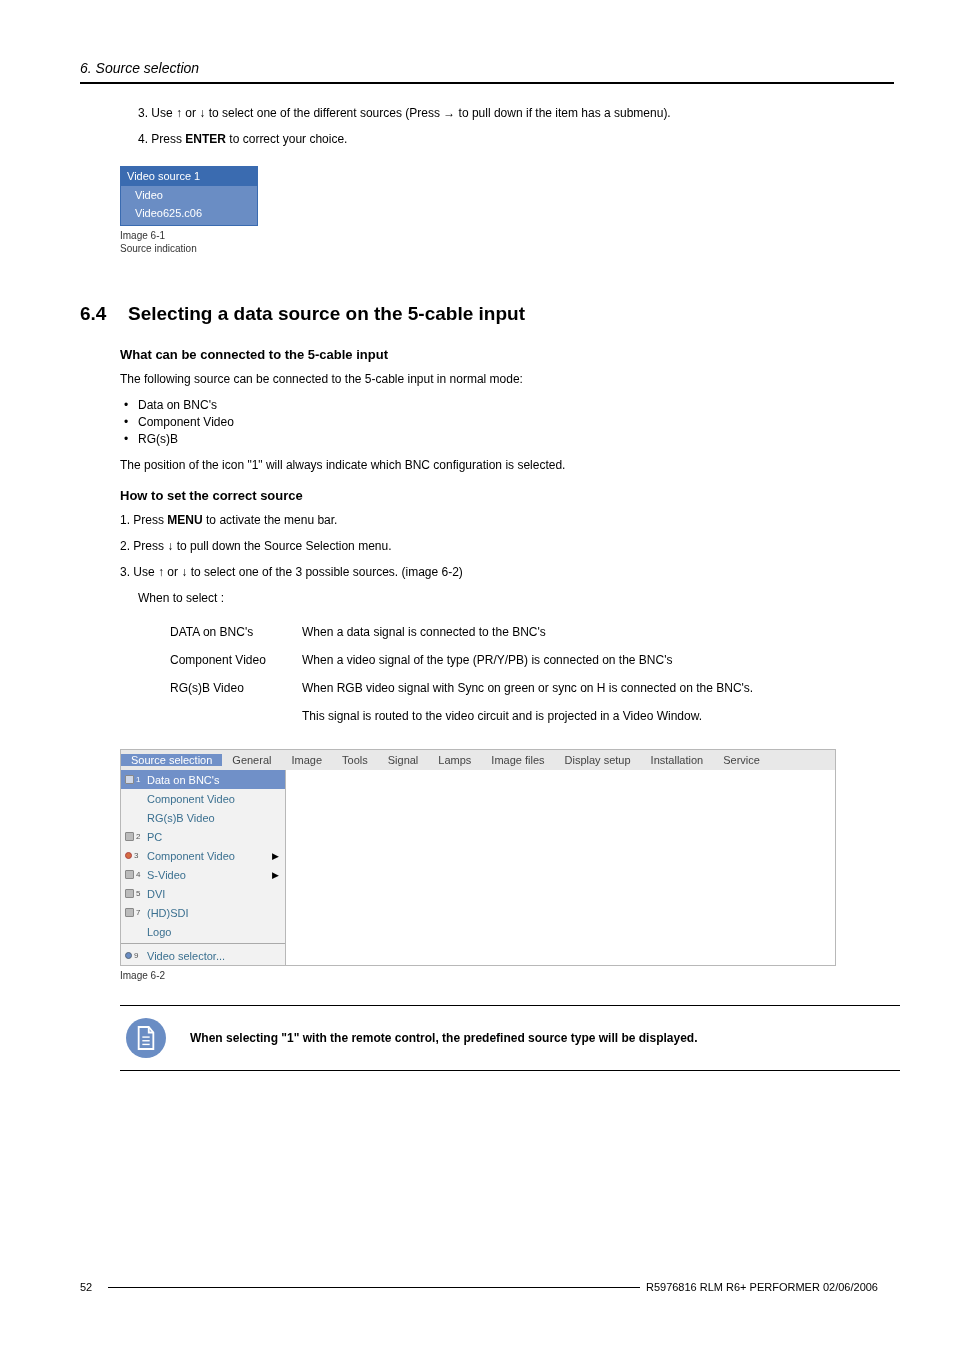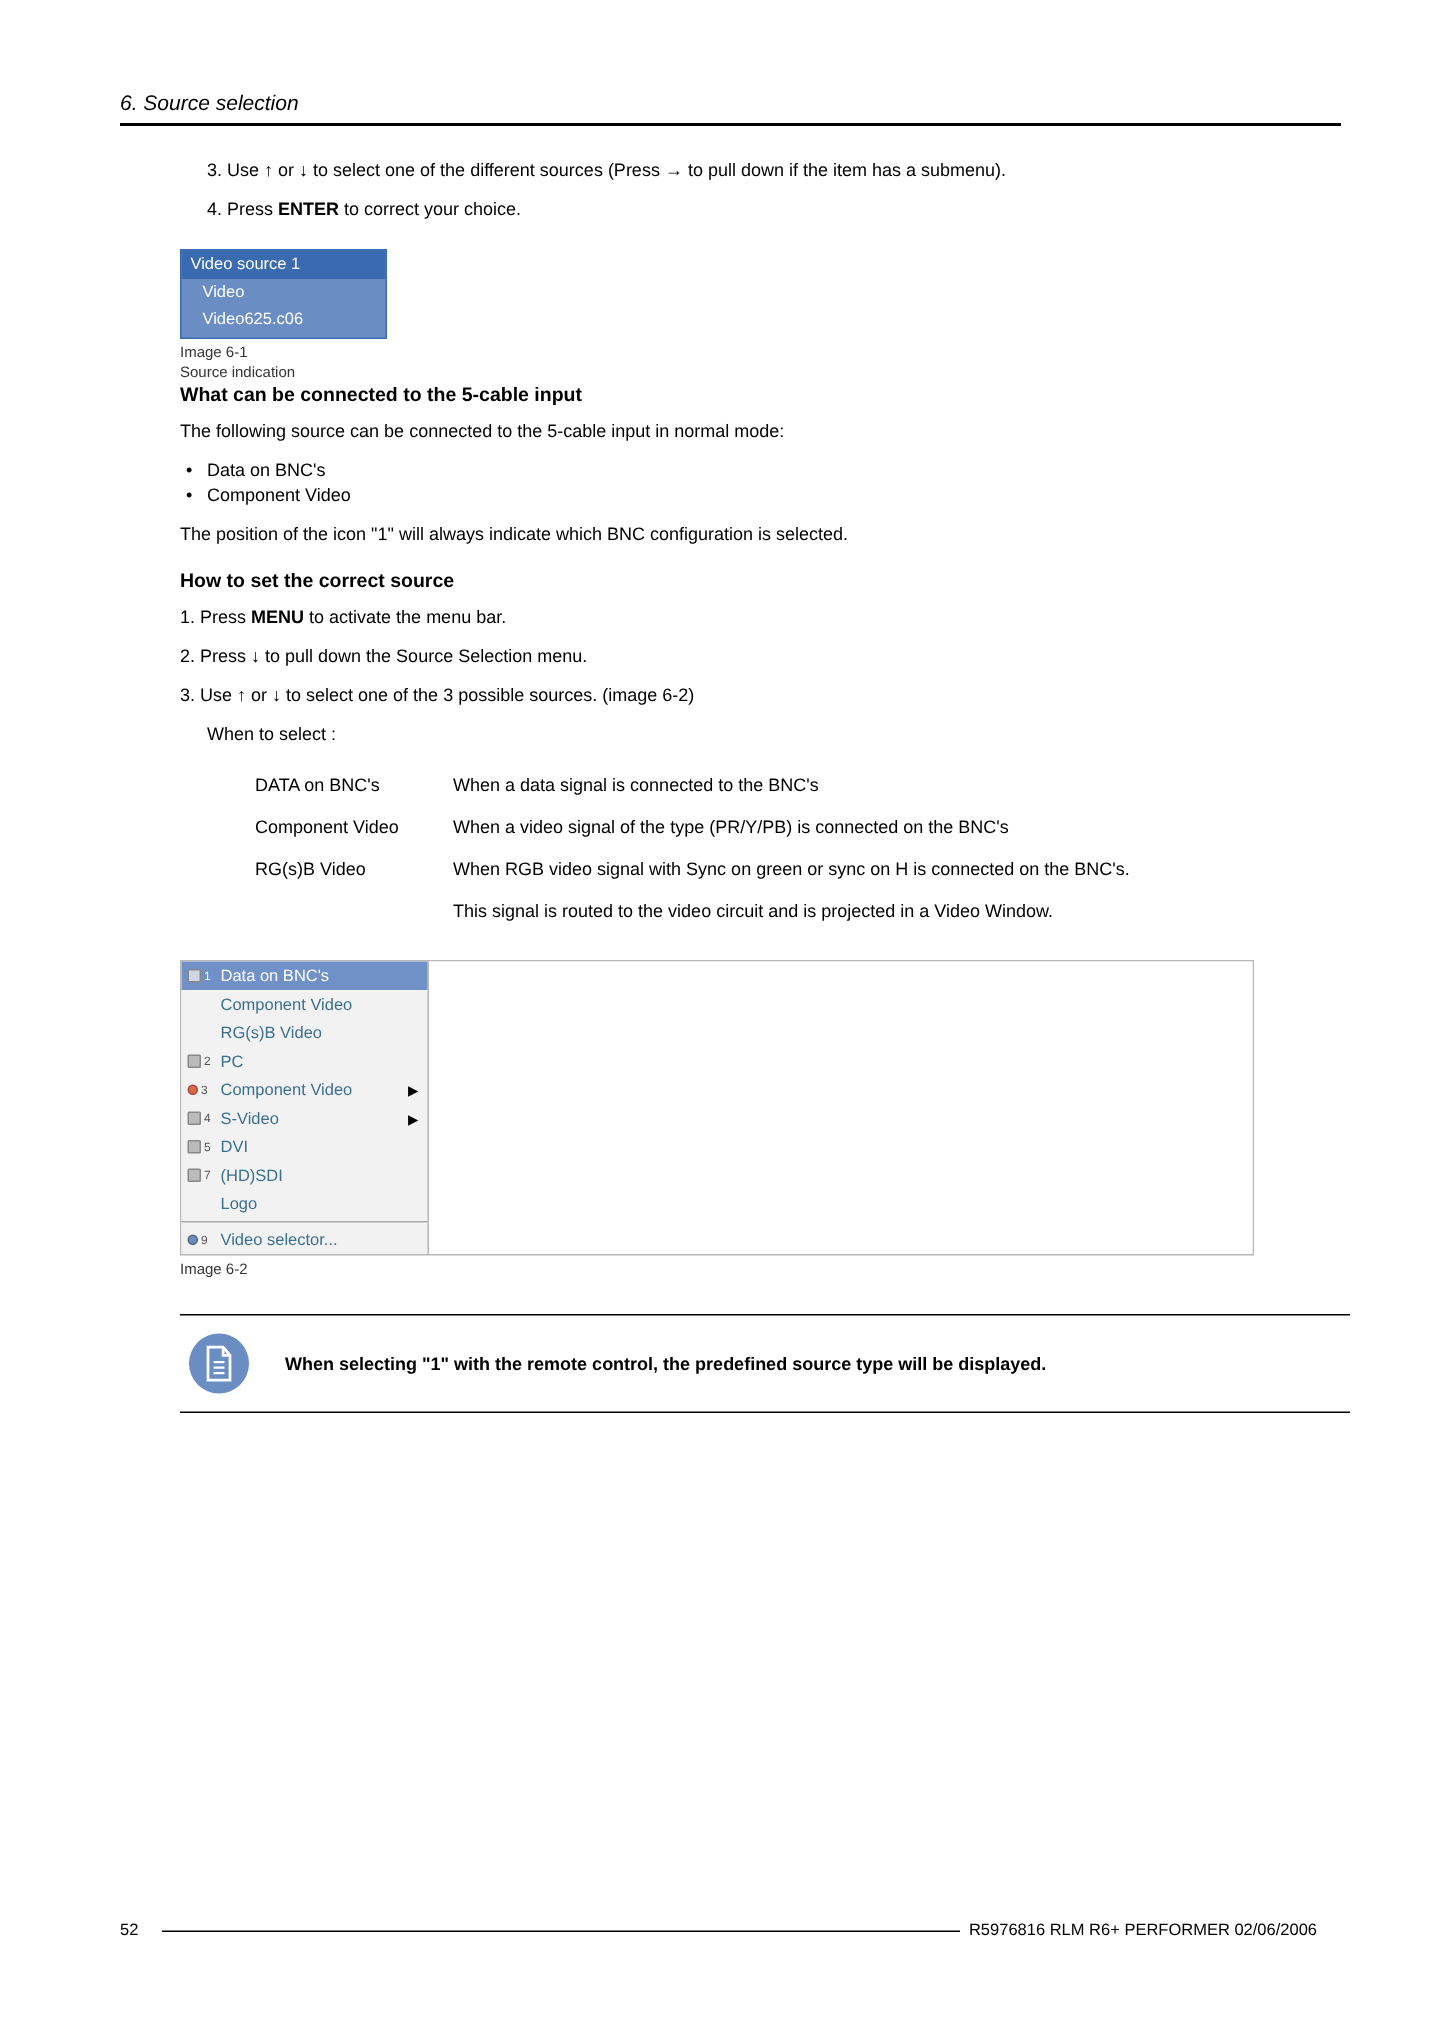--- a/index.html
+++ b/index.html
@@ -224,26 +224,30 @@
   <div class="diagram-box">
     <div class="diagram-header">Video source 1</div>
     <div class="diagram-line">Video</div>
     <div class="diagram-line" style="padding-bottom:6px">Video625.c06</div>
   </div>
   <div class="caption">
     <span>Image 6-1</span><br>
     <span>Source indication</span>
   </div>
 
+  <div class="h-num">
+    <span class="num">6.4</span><span>Selecting a data source on the 5-cable input</span>
+  </div>
 
   <div class="subhead">What can be connected to the 5-cable input</div>
   <div class="para">The following source can be connected to the 5-cable input in normal mode:</div>
   <ul class="bullets">
     <li>Data on BNC's</li>
     <li>Component Video</li>
+    <li>RG(s)B</li>
   </ul>
   <div class="para">The position of the icon "1" will always indicate which BNC configuration is selected.</div>
 
   <div class="subhead" style="margin-top:14px">How to set the correct source</div>
   <ul class="ol-body" style="margin-left:40px; margin-bottom:4px">
     <li>
       <span>1.  Press </span><b>MENU</b><span> to activate the menu bar.</span>
     </li>
     <li>2.  Press ↓ to pull down the Source Selection menu.</li>
     <li>3.  Use ↑ or ↓ to select one of the 3 possible sources.  (image 6-2)</li>
@@ -265,20 +269,32 @@
       <td>When RGB video signal with Sync on green or sync on H is connected on the BNC's.</td>
     </tr>
     <tr>
       <td></td>
       <td>This signal is routed to the video circuit and is projected in a Video Window.</td>
     </tr>
   </tbody>
     </table>
 
   <div class="menubar-shot">
+    <div class="menubar">
+      <span class="mi active">Source selection</span>
+      <span class="mi">General</span>
+      <span class="mi">Image</span>
+      <span class="mi">Tools</span>
+      <span class="mi">Signal</span>
+      <span class="mi">Lamps</span>
+      <span class="mi">Image files</span>
+      <span class="mi">Display setup</span>
+      <span class="mi">Installation</span>
+      <span class="mi">Service</span>
+    </div>
     <div class="dd-area">
       <div class="dropdown">
         <div class="dd-item selected">
           <span class="iconcol">
               <span class="mini-ico"></span>
               <span class="num" style="color:#fff">1</span>
             </span>
           <span class="txt">Data on BNC's</span>
         </div>
         <div class="dd-item">

